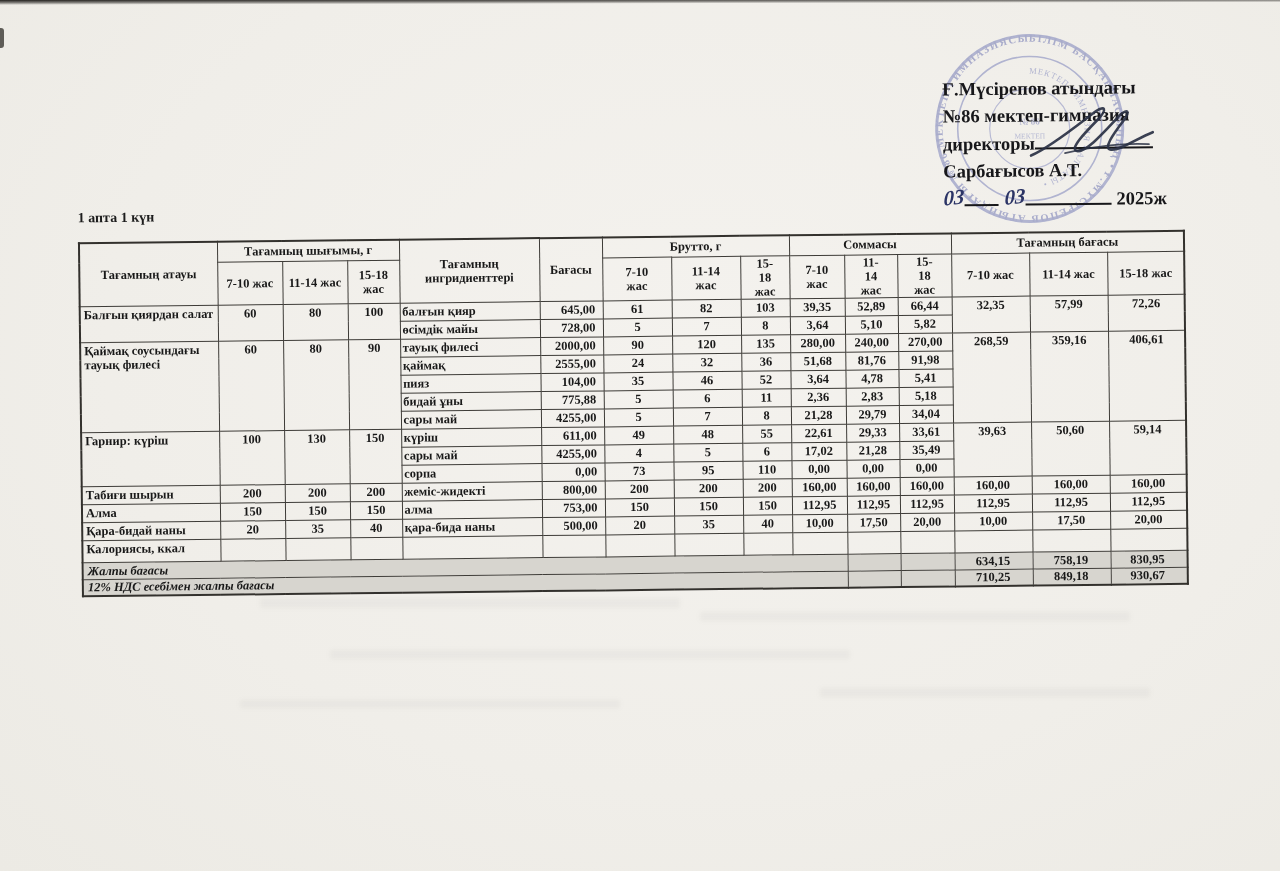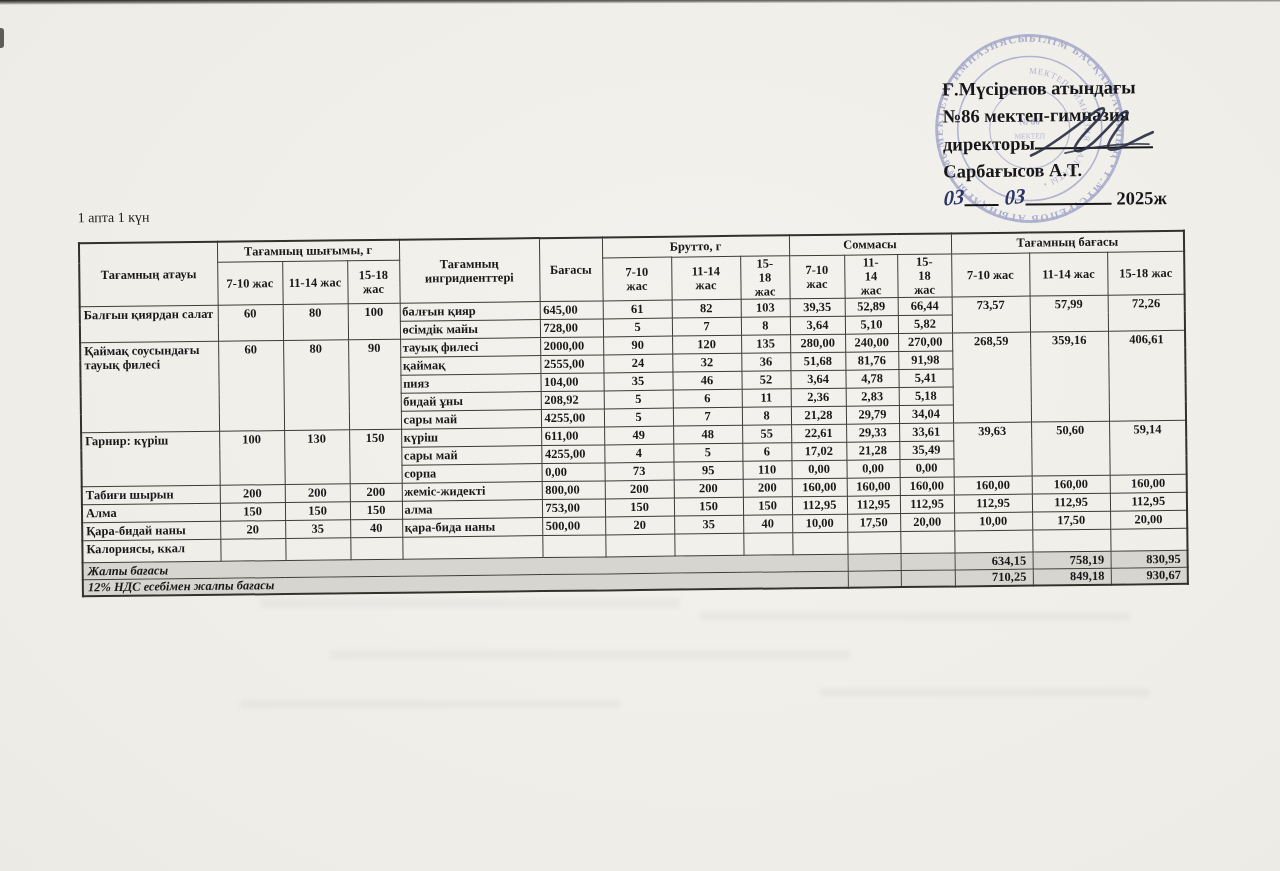--- a/index.html
+++ b/index.html
@@ -14,21 +14,21 @@
   }
   
   .scan-edge-top{position:absolute;top:0;left:0;width:1281px;height:5px;
     background:linear-gradient(to bottom,#23211e 0%,rgba(40,38,35,.55) 55%,rgba(40,38,35,0) 100%);
     transform:rotate(-0.12deg);transform-origin:0 0;}
   .scan-nub-left{position:absolute;left:0;top:28px;width:4px;height:20px;background:#3a3833;border-radius:0 3px 3px 0;opacity:.8;}
   .ghost{position:absolute;background:rgba(110,110,105,.055);filter:blur(2px);border-radius:2px;}
 
   .tilt{position:absolute;inset:0;transform:rotate(-0.65deg);transform-origin:640px 420px;}
 
-  .week-label{position:absolute;left:80px;top:204px;font-size:14px;font-weight:normal;}
+  .week-label{position:absolute;left:80px;top:204px;font-size:14px;font-weight:bold;}
 
   
   .approval{position:absolute;left:946px;top:80px;width:280px;font-size:18.5px;font-weight:bold;line-height:27px;color:#17171a;}
   .approval .row{white-space:nowrap;}
   .sig-line{display:inline-block;border-bottom:2px solid #17171a;height:18px;vertical-align:baseline;}
   .date-row{position:relative;margin-top:1px;}
   .hand{font-style:italic;color:#2c3566;font-size:21px;font-weight:bold;transform:rotate(-6deg) skewX(-8deg);display:inline-block;}
   .stamp{position:absolute;left:933px;top:33px;width:200px;height:200px;opacity:.55;}
   .sig-svg{position:absolute;left:1028px;top:108px;width:160px;height:64px;}
 
@@ -36,29 +36,29 @@
   table.menu{position:absolute;left:80px;top:236px;width:1106px;border-collapse:collapse;table-layout:fixed;
     font-size:12.5px;font-weight:bold;color:#191919;}
   .menu td,.menu th{border:1px solid #3e3c38;padding:0 3px;line-height:1.12;overflow:hidden;}
   .menu{border:2px solid #33312d;}
   .menu thead th{text-align:center;vertical-align:middle;font-size:12.5px;}
   .menu .h-group{height:20px;}
   .menu .h-sub{height:37px;}
   .menu .pad-wrap{padding:0 13px;}
   .menu td.dish{ text-align:left;vertical-align:top;padding:1px 2px 0 3px;}
   .menu td.ing{ text-align:left;padding:0 2px;}
-  .menu td.right{text-align:left;padding-right:7px;}
+  .menu td.right{text-align:right;padding-right:7px;}
   .menu td.center{text-align:center;}
   .menu td.vtop{vertical-align:top;padding-top:1px;}
   .menu tr.ing-row{height:18px;}
   .menu tr.cal-row{height:22px;}
   .menu tr.total-row{height:17px;background:#d7d5cf;}
   .menu tr.total-row td{border-color:#3e3c38;}
   .menu td.total-label{font-style:italic;text-align:left;padding-left:4px;}
-  .menu td.total-val{text-align:right;padding-right:6px;}
+  .menu td.total-val{text-align:right;padding-right:22px;}
 </style>
 </head>
 <body>
 
 <div class="sheet">
 
   <div class="ghost" style="left:260px;top:598px;width:420px;height:10px;"></div>
   <div class="ghost" style="left:700px;top:612px;width:430px;height:9px;"></div>
   <div class="ghost" style="left:330px;top:650px;width:520px;height:9px;"></div>
   <div class="ghost" style="left:820px;top:688px;width:330px;height:9px;"></div>
@@ -153,21 +153,21 @@
             <td class="center vtop" rowspan="2">80</td>
             <td class="center vtop" rowspan="2">100</td>
             <td class="ing">балғын қияр</td>
             <td class="right">645,00</td>
             <td class="center">61</td>
             <td class="center">82</td>
             <td class="center">103</td>
             <td class="center">39,35</td>
             <td class="center">52,89</td>
             <td class="center">66,44</td>
-            <td class="center vtop" rowspan="2">73,57</td>
+            <td class="center vtop" rowspan="2">32,35</td>
             <td class="center vtop" rowspan="2">57,99</td>
             <td class="center vtop" rowspan="2">72,26</td>
           </tr>
           <tr class="ing-row">
             <td class="ing">өсімдік майы</td>
             <td class="right">728,00</td>
             <td class="center">5</td>
             <td class="center">7</td>
             <td class="center">8</td>
             <td class="center">3,64</td>
@@ -206,21 +206,21 @@
             <td class="right">104,00</td>
             <td class="center">35</td>
             <td class="center">46</td>
             <td class="center">52</td>
             <td class="center">3,64</td>
             <td class="center">4,78</td>
             <td class="center">5,41</td>
           </tr>
           <tr class="ing-row">
             <td class="ing">бидай ұны</td>
-            <td class="right">208,92</td>
+            <td class="right">775,88</td>
             <td class="center">5</td>
             <td class="center">6</td>
             <td class="center">11</td>
             <td class="center">2,36</td>
             <td class="center">2,83</td>
             <td class="center">5,18</td>
           </tr>
           <tr class="ing-row">
             <td class="ing">сары май</td>
             <td class="right">4255,00</td>

